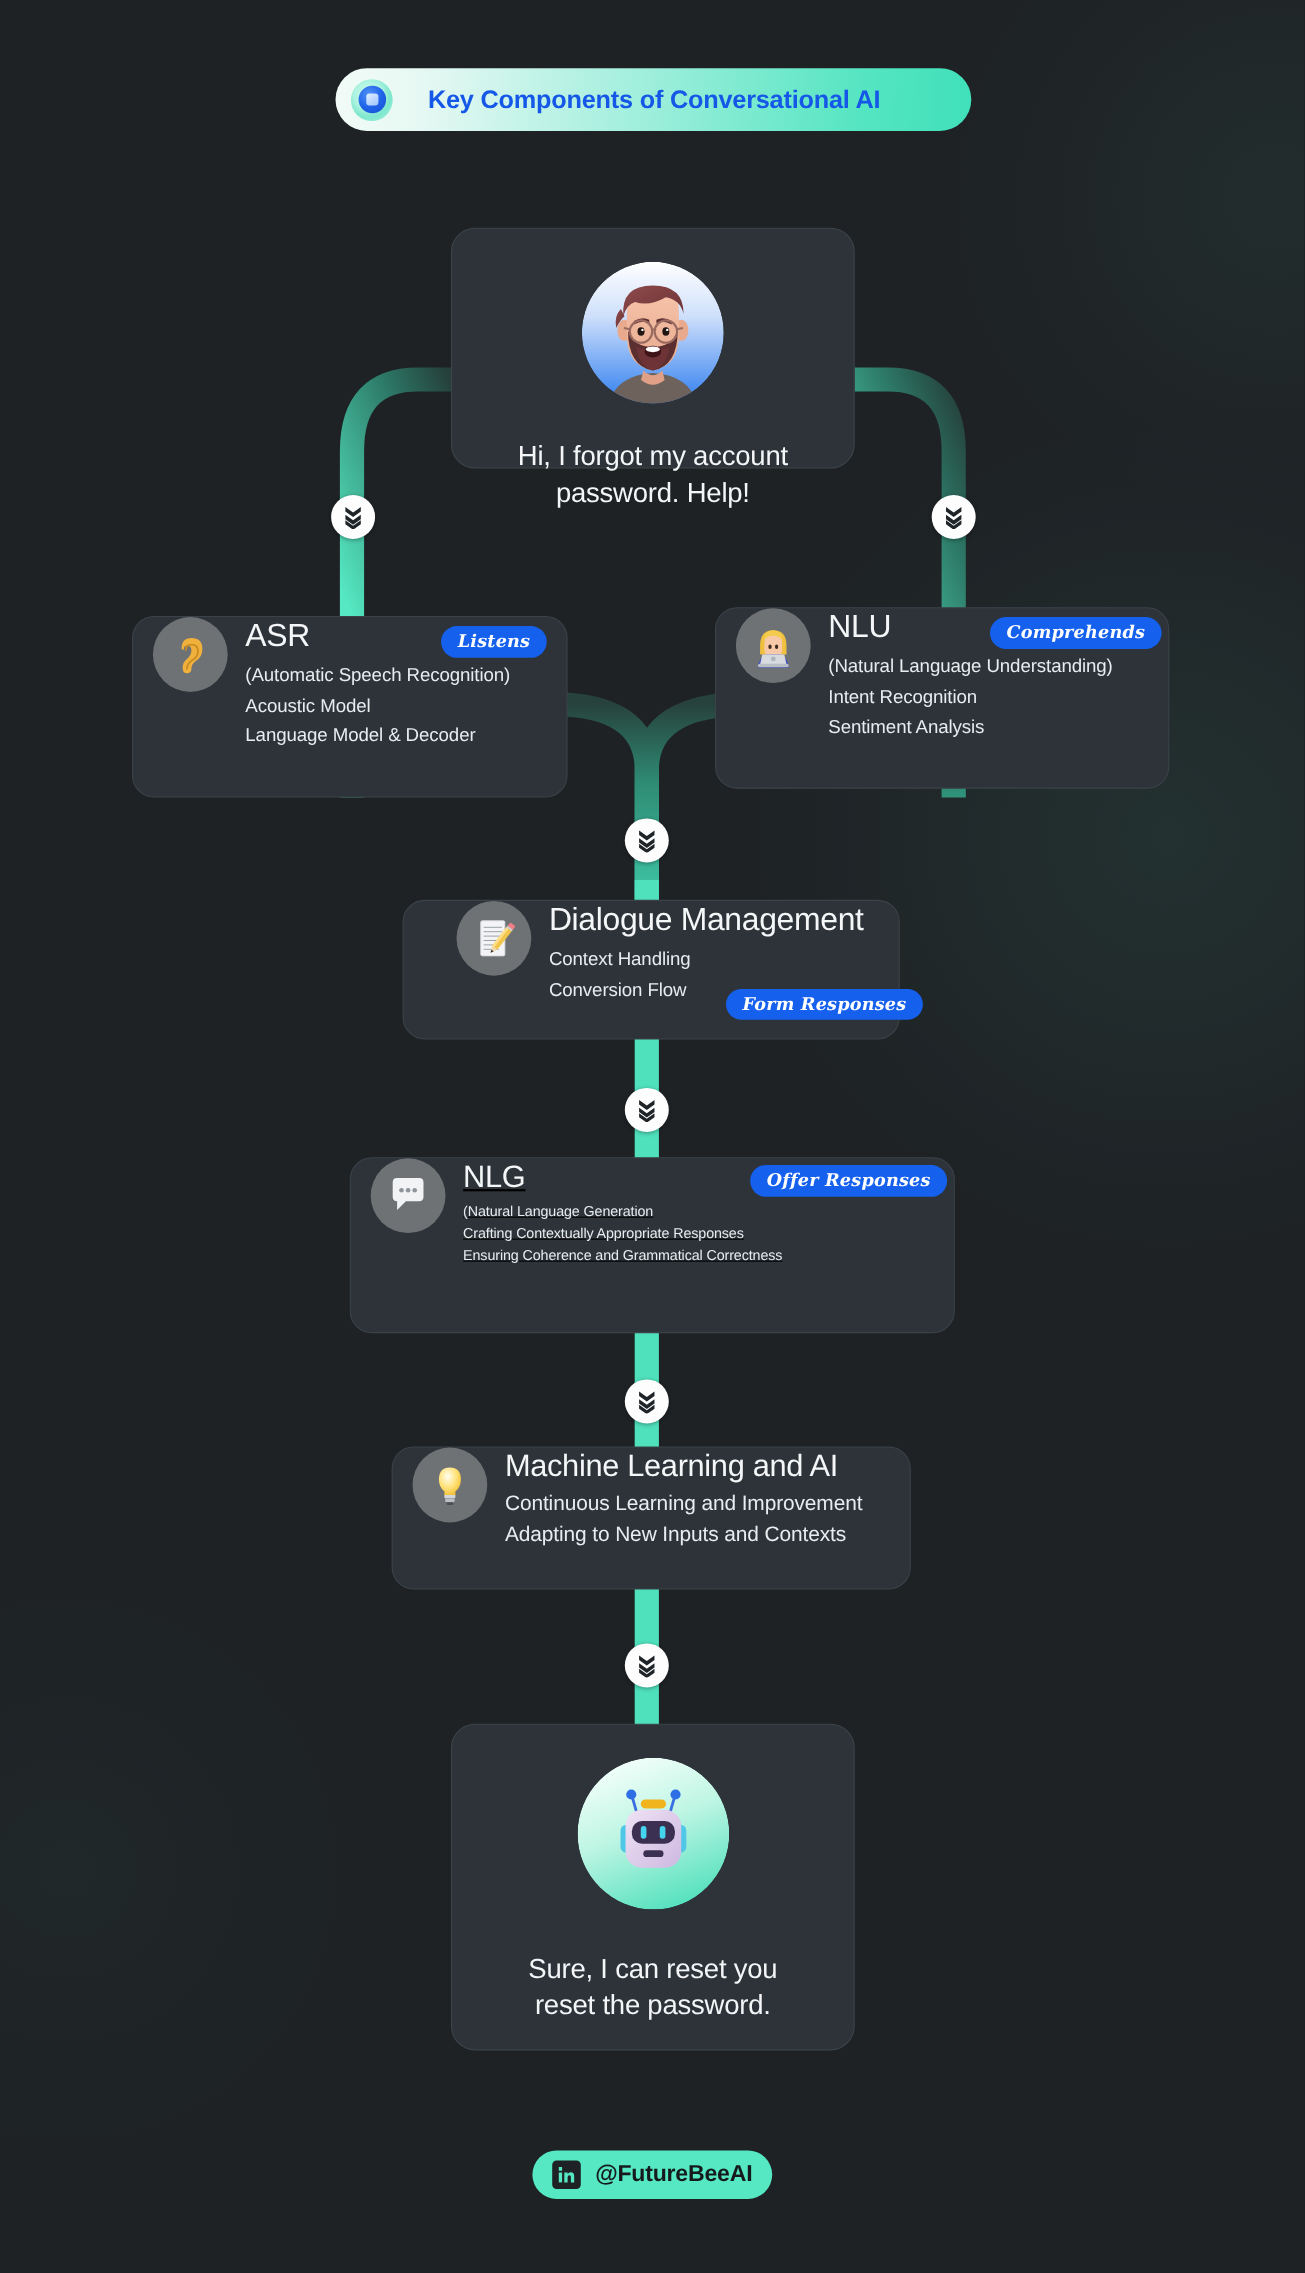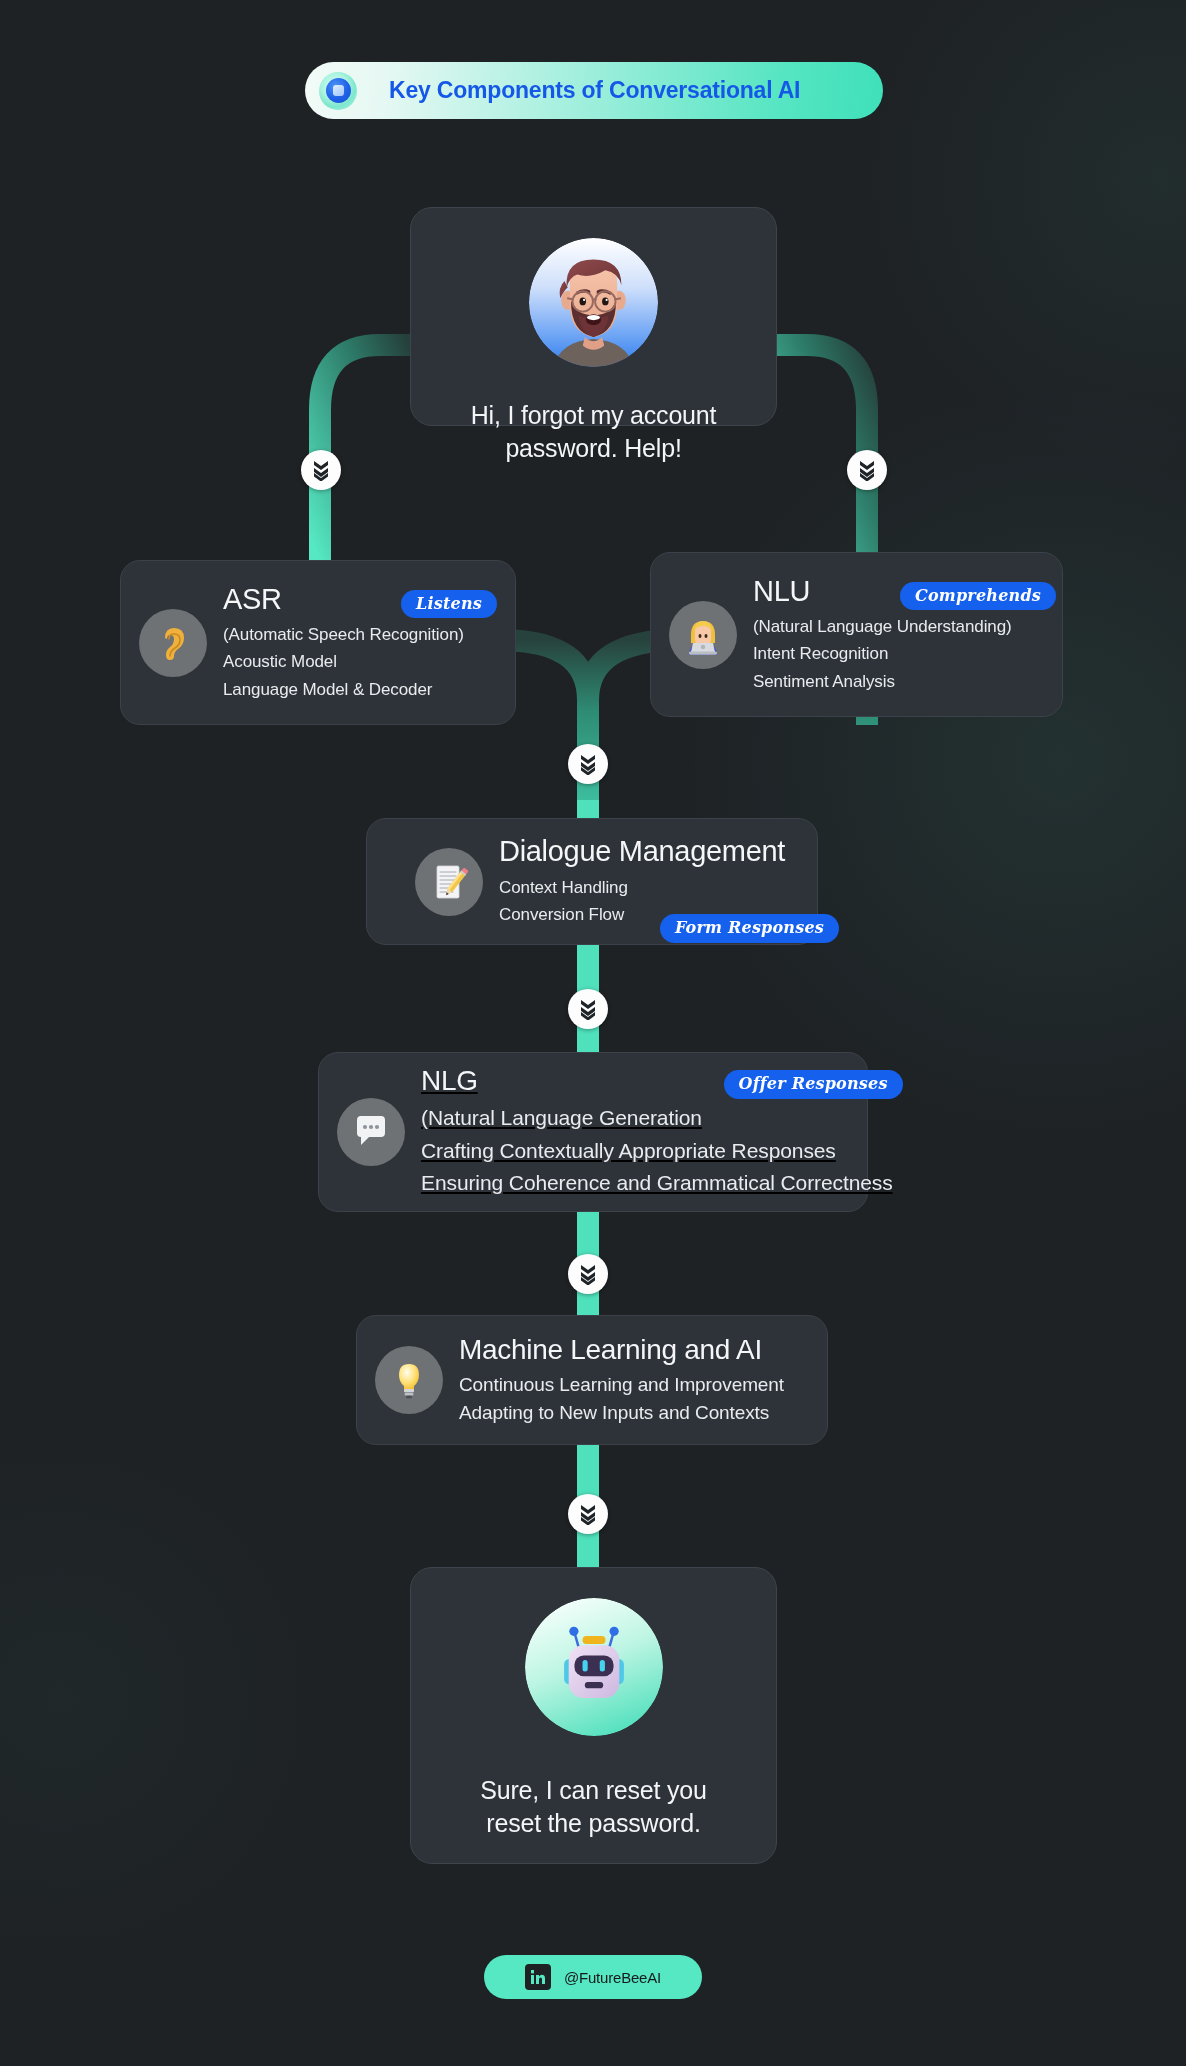--- a/index.html
+++ b/index.html
@@ -111,21 +111,21 @@
   #bot-card .msg-text { margin-top: 38px; }
 
   
   .comp-card {
     position: absolute;
     background: #2d3339;
     border: 1px solid #3b4249;
     border-radius: 20px;
     z-index: 6;
     display: flex;
-    align-items: center;
+    align-items: flex-start;
     padding: 0 0 0 18px;
   }
   .comp-icon {
     width: 68px; height: 68px; flex: 0 0 68px;
     border-radius: 50%;
     background: #6f7275;
     display: flex; align-items: center; justify-content: center;
     font-size: 40px;
     line-height: 1;
     margin-right: 16px;
@@ -171,21 +171,21 @@
   #card-dm   .badge { right: -22px; bottom: -14px; }
 
   #card-nlg  { left: 318px; top: 1052px; width: 550px; height: 160px; text-decoration: underline; }
   #card-nlg  .badge { right: 6px; top: 6px; }
 
   #card-ml   { left: 356px; top: 1315px; width: 472px; height: 130px; }
 
   
   #card-dm .comp-line { font-size: 17px; }
   #card-nlg .comp-title { font-size: 28px; }
-  #card-nlg .comp-line { font-size: 21px; line-height: 1.55; }
+  #card-nlg .comp-line { font-size: 13px; line-height: 1.55; }
   #card-ml .comp-title { font-size: 28px; }
   #card-ml .comp-line { font-size: 19px; line-height: 1.48; }
 
   
   .av-svg { display: block; width: 100%; height: 100%; }
 
   
   #footer-badge {
     position: absolute;
     left: 484px; top: 1955px;
@@ -199,22 +199,22 @@
   #li-icon {
     width: 26px; height: 26px;
     border-radius: 4px;
     background: #1e2225;
     display: flex; align-items: center; justify-content: center;
     flex: none;
   }
   #li-icon svg { display: block; }
   #footer-text {
     color: #161a1d;
-    font-size: 15px;
-    font-weight: normal;
+    font-size: 21px;
+    font-weight: bold;
     letter-spacing: -0.2px;
   }
 </style>
 </head>
 <body>
 
 <div id="stage">
 
   <svg id="wires" viewBox="0 0 1186 2066" xmlns="http://www.w3.org/2000/svg">
     <defs>

